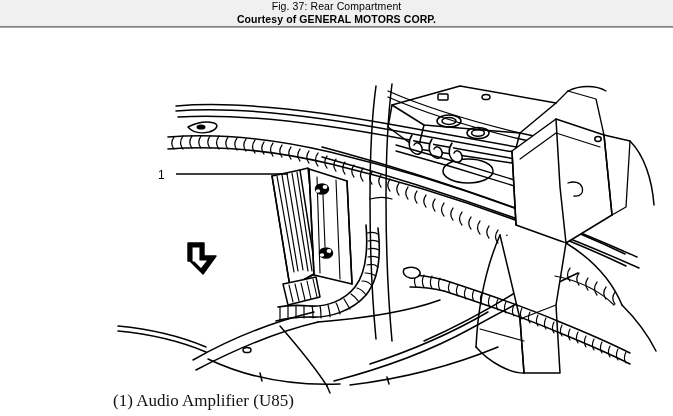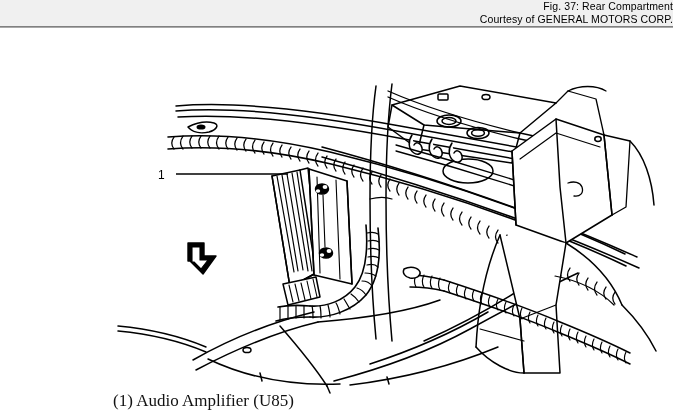--- a/index.html
+++ b/index.html
@@ -15,32 +15,32 @@
     font-family: "Liberation Sans", sans-serif;
   }
 
   
   #header-band {
     position: absolute;
     left: 0; top: 0;
     width: 673px;
     height: 26px;
     background: #f0f0f0;
-    text-align: right;
+    text-align: center;
     box-sizing: border-box;
   }
   #header-band .hdr-line {
     font-family: "Liberation Sans", sans-serif;
     font-size: 10.5px;
     line-height: 12.5px;
     color: #000000;
     letter-spacing: 0.1px;
     white-space: nowrap;
   }
-  #header-line-2 { letter-spacing: 0.25px; }
+  #header-line-2 { letter-spacing: 0.25px; font-weight: bold; }
 
   
   #header-rule {
     position: absolute;
     left: 0; top: 26px;
     width: 673px;
     height: 3px;
   }
   #header-rule .rule-dark {
     position: absolute; left: 0; top: 0;

